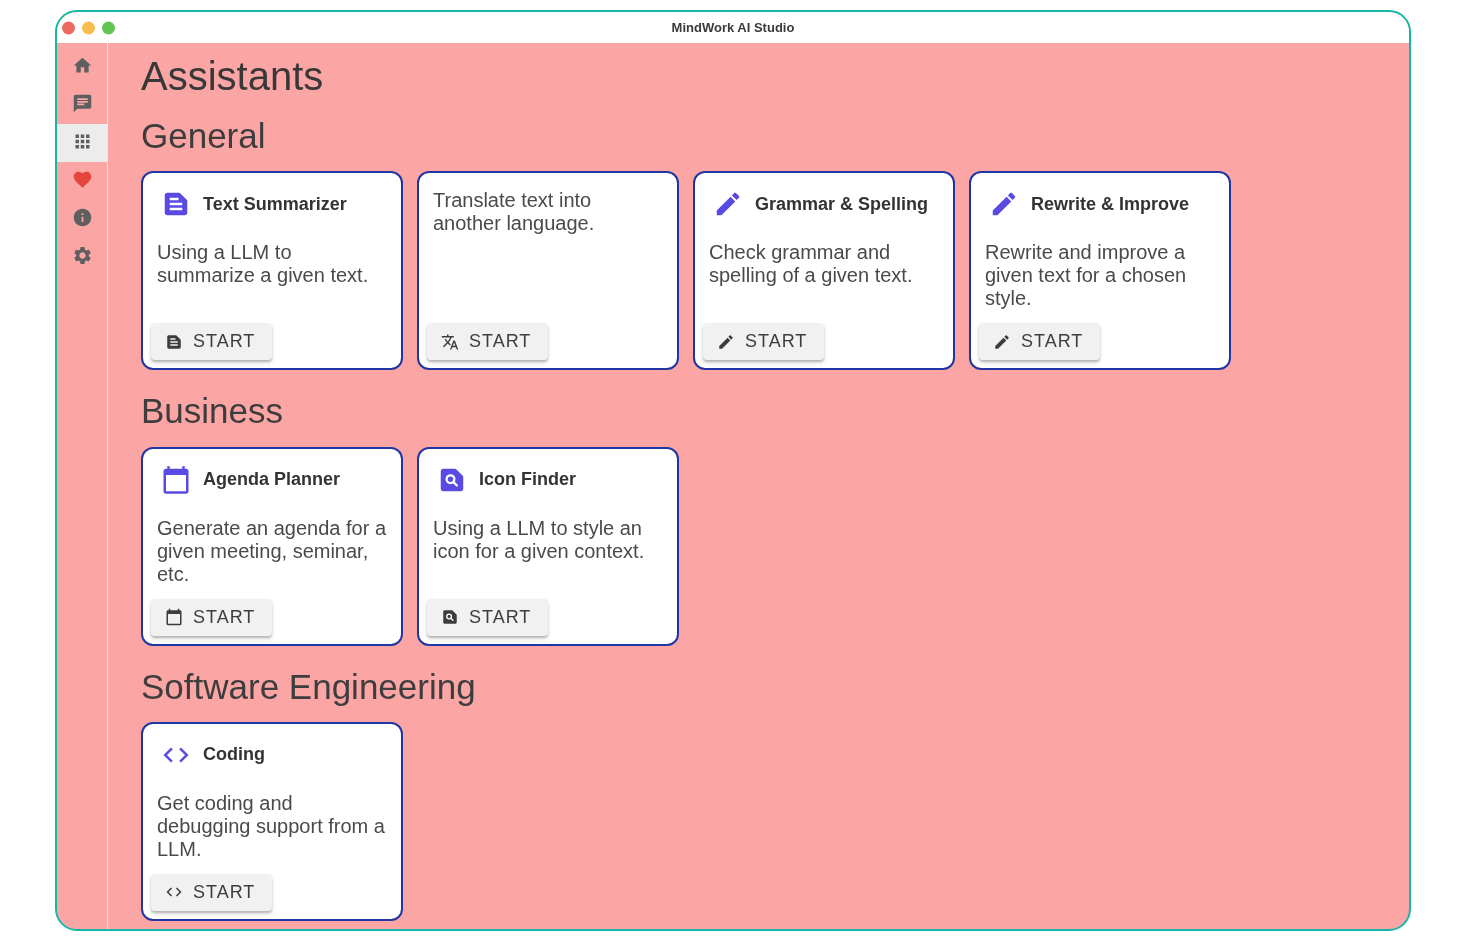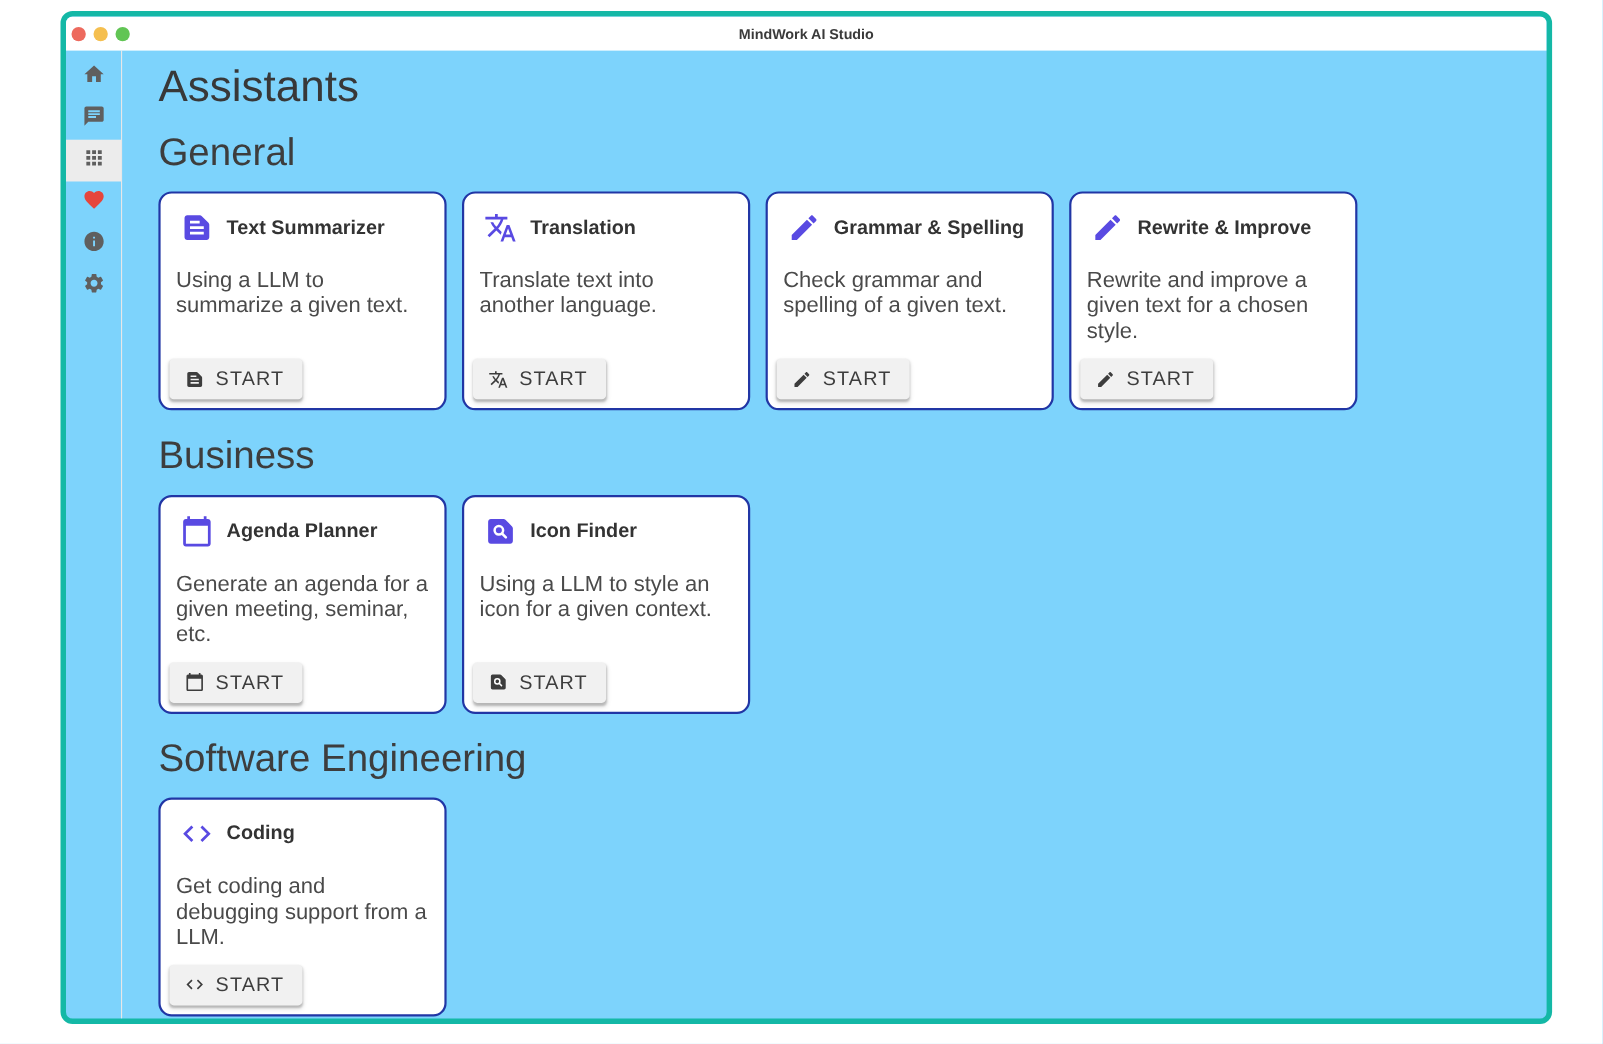--- a/index.html
+++ b/index.html
@@ -3,22 +3,22 @@
 <meta charset="utf-8">
 <style>
   html,body { margin:0; padding:0; }
   body {
     width:1457px; height:949px; position:relative; background:#ffffff;
     font-family:"Liberation Sans", sans-serif;
     -webkit-font-smoothing:antialiased;
   }
   .window {
     position:absolute; left:55px; top:10px; width:1356px; height:921px;
-    box-sizing:border-box; background:#7dd3fc; border:5px solid #14b8a6;
-    border-radius:11px; overflow:hidden; display:flex; flex-direction:column;
+    box-sizing:border-box; background:#fca5a5; border:2px solid #14b8a6;
+    border-radius:22px; overflow:hidden; display:flex; flex-direction:column;
   }
   .titlebar { height:31px; flex-shrink:0; position:relative; display:flex; align-items:center; justify-content:center; background:#ffffff; }
   .traffic { position:absolute; left:5px; top:50%; transform:translateY(-50%); display:flex; gap:7px; }
   .dot { width:13px; height:13px; border-radius:50%; }
   .dot.red { background:#ed6a5e; }
   .dot.yellow { background:#f5bf4f; }
   .dot.green { background:#61c554; }
   .win-title { font-size:13px; font-weight:bold; color:#3a3a3a; }
 
   .body-row { flex:1; display:flex; min-height:0; }
@@ -31,21 +31,21 @@
   .main { flex:1; padding:4px 20px 0 33px; overflow:hidden; }
   .page-title { font-size:40px; font-weight:400; color:#383838; margin:6px 0 16px 0; line-height:1.18; }
   .section-heading { font-size:35px; font-weight:400; color:#3d3d3d; margin:11px 0 15px 0; line-height:1.15; }
 
   .cards-row { display:flex; gap:14px; margin-bottom:21px; }
   .card {
     width:262px; height:199px; box-sizing:border-box; background:#fff;
     border:2px solid #2136a5; border-radius:12px;
     display:flex; flex-direction:column;
   }
-  .card-header { display:flex; align-items:center; gap:12px; padding:16px 14px 6px 18px; }
+  .card-header { display:flex; align-items:center; gap:12px; padding:16px 14px 6px 18px;text-align:center; }
   .card-icon { display:inline-flex; color:#594ae2; }
   .card-icon svg { width:30px; height:30px; }
   .card-title { font-size:18px; font-weight:700; color:#333333; white-space:nowrap; }
   .card-desc { padding:16px 14px 0 14px; font-size:20px; line-height:23px; color:#4a4a4a; }
   .card-actions { margin-top:auto; padding:8px; }
   .start-btn {
     display:inline-flex; align-items:center; gap:10px; height:37px;
     background:#f1f1f1; border:none; border-radius:4px; padding:0 17px 0 14px;
     font-family:"Liberation Sans", sans-serif; font-size:18px; font-weight:500;
     letter-spacing:1px; color:#3d3d3d; cursor:pointer;
@@ -166,28 +166,20 @@
                   <svg viewBox="0 0 24 24" width="18" height="18">
                     <use href="#i-text-snippet"></use>
                   </svg>
                 </span>
               <span>START</span>
             </button>
           </div>
         </div>
 
         <div class="card">
-          <div class="card-header">
-            <span class="card-icon">
-                <svg viewBox="0 0 24 24" width="30" height="30">
-                  <use href="#i-translate"></use>
-                </svg>
-              </span>
-            <span class="card-title">Translation</span>
-          </div>
           <div class="card-desc">Translate text into another language.</div>
           <div class="card-actions">
             <button class="start-btn">
               <span class="btn-icon">
                   <svg viewBox="0 0 24 24" width="18" height="18">
                     <use href="#i-translate"></use>
                   </svg>
                 </span>
               <span>START</span>
             </button>

